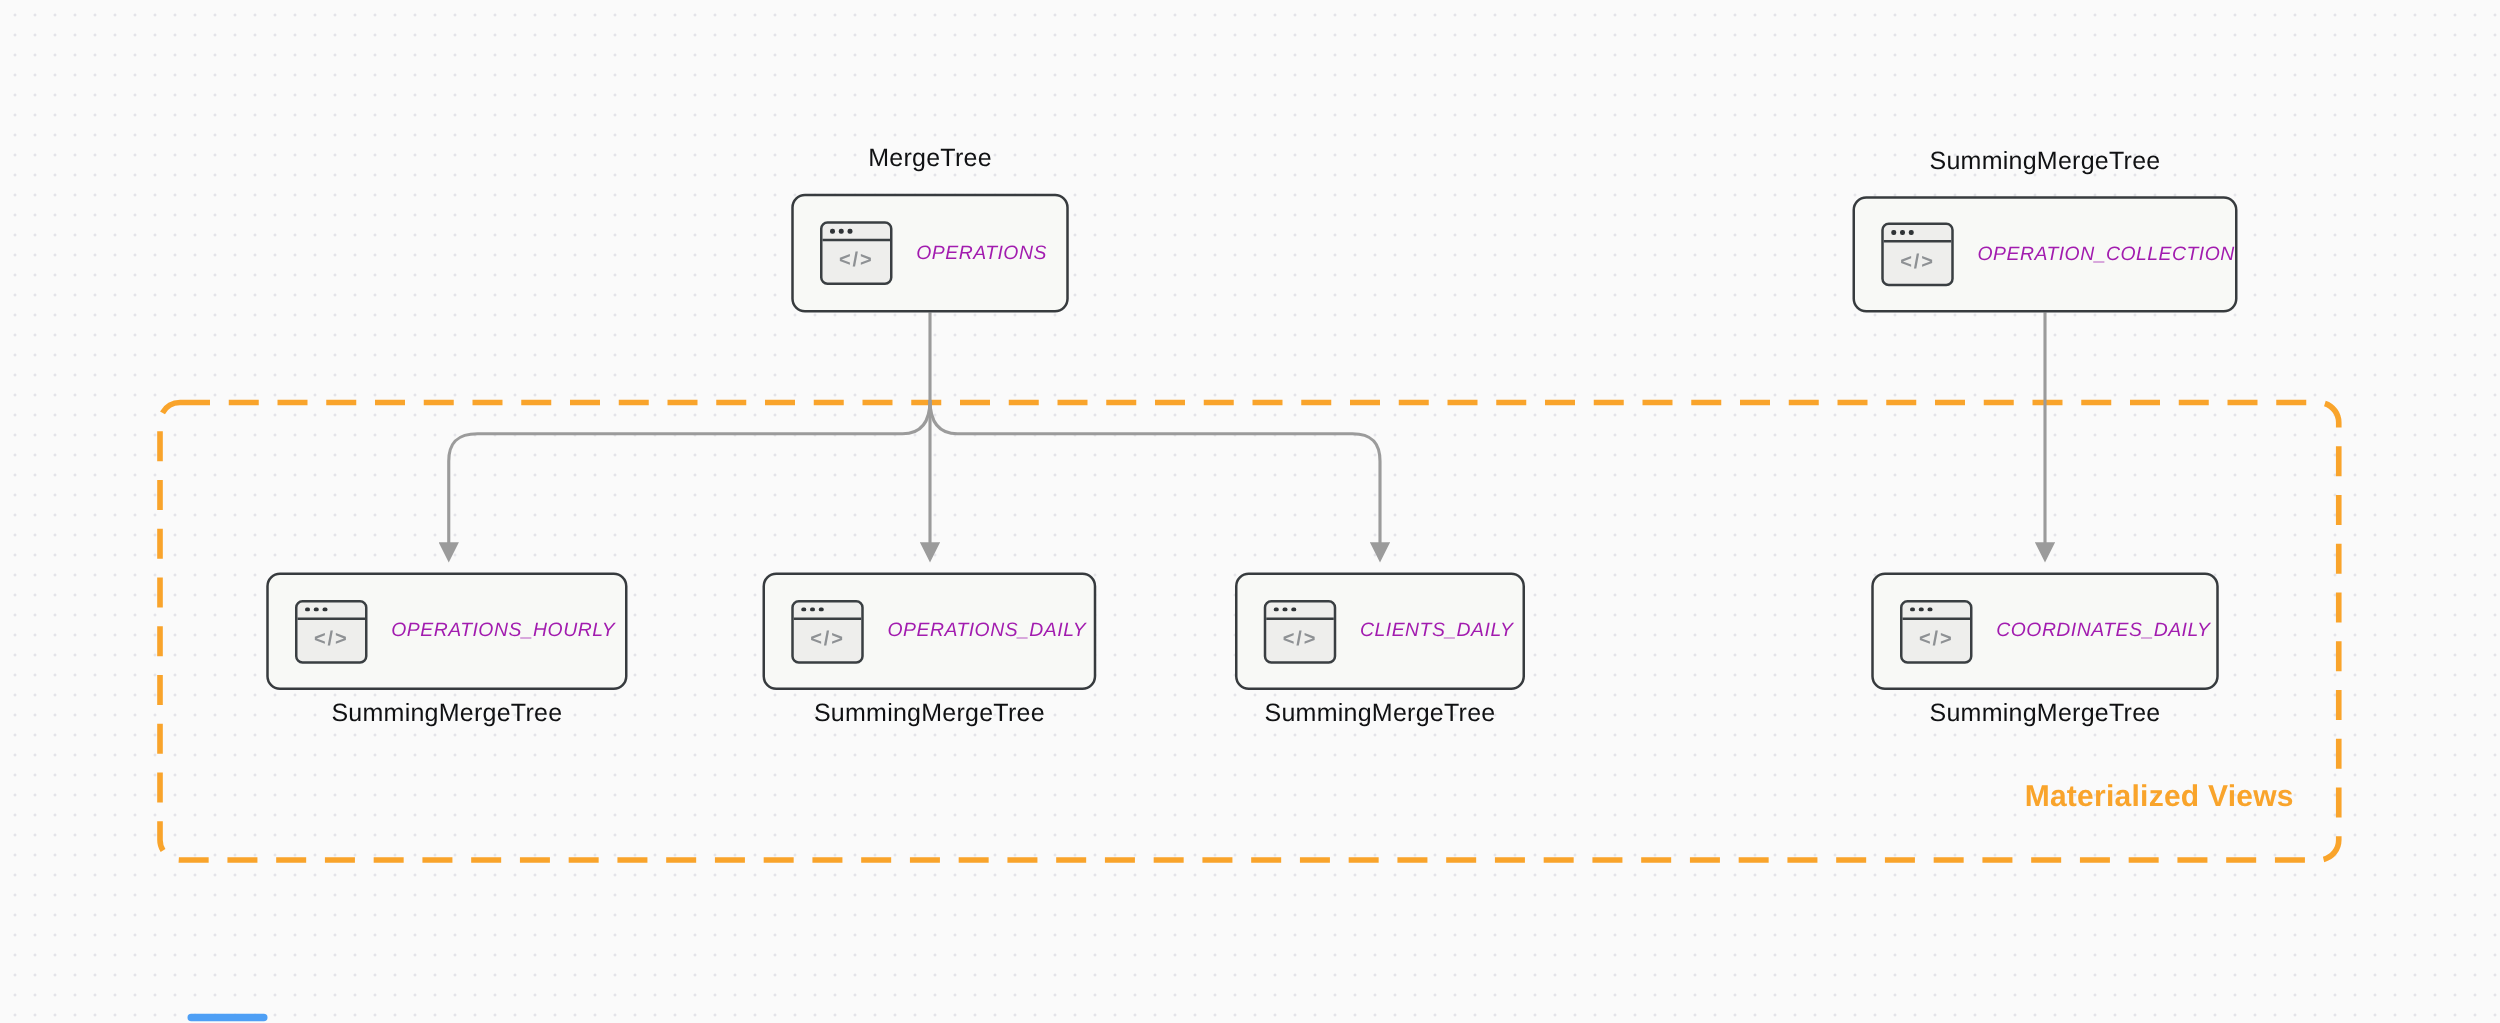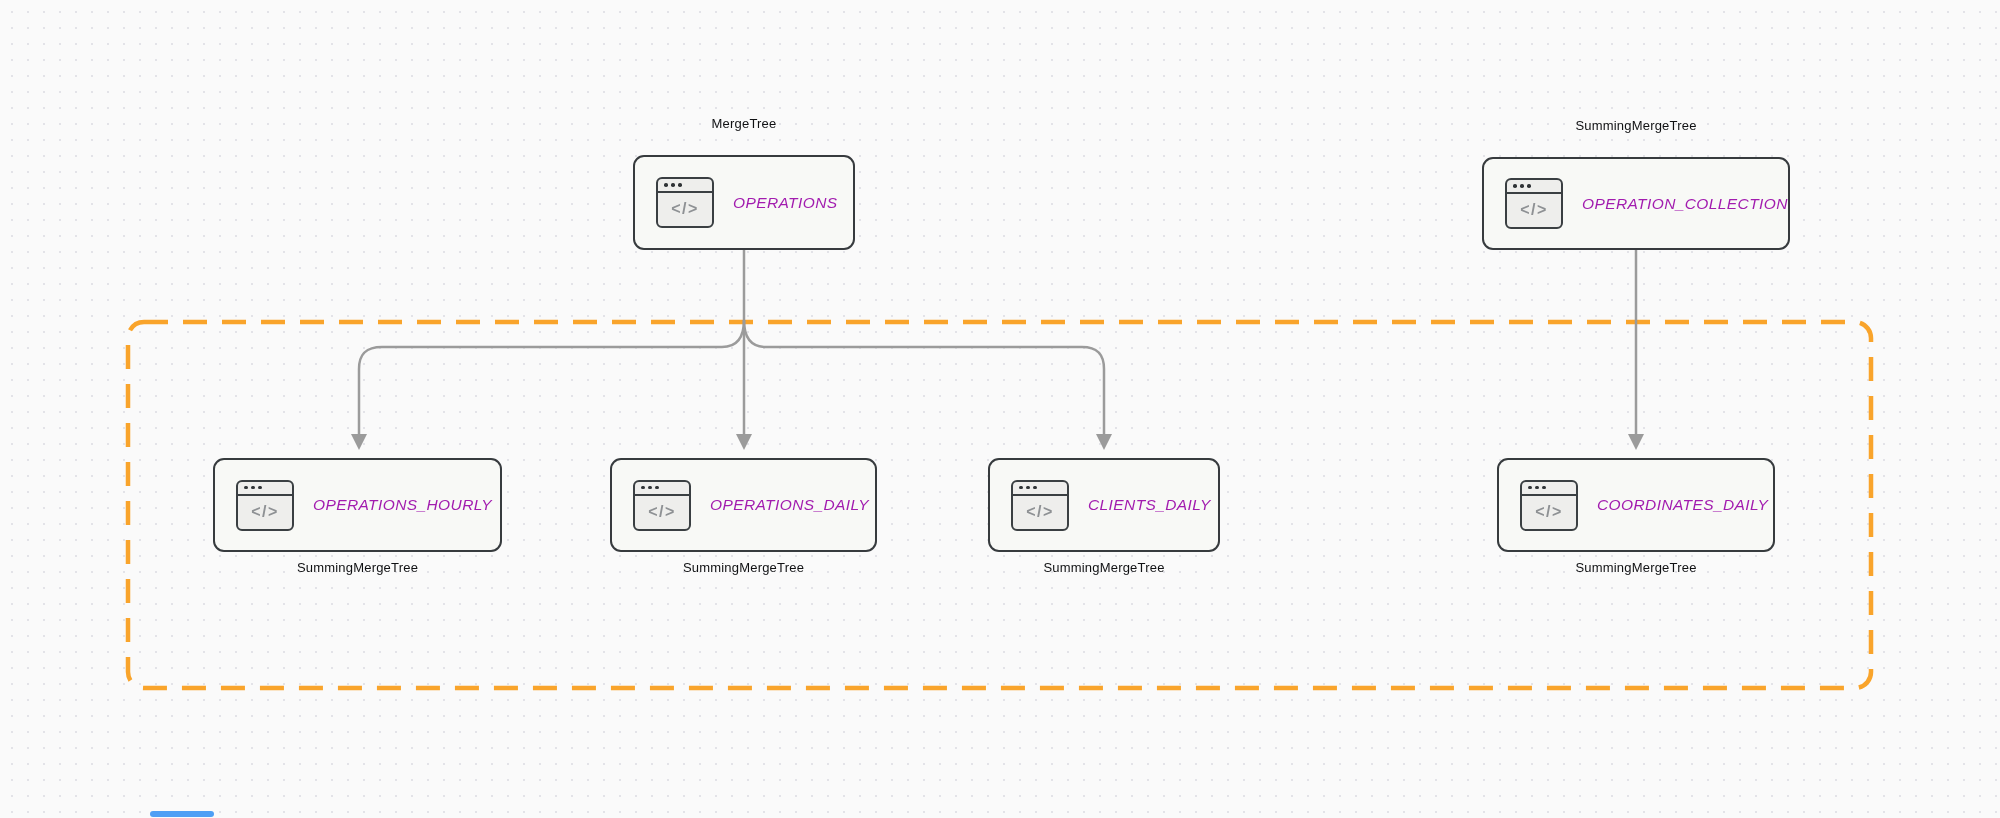--- a/index.html
+++ b/index.html
@@ -28,21 +28,21 @@
   .win-dot{width:3.5px;height:3.5px;border-radius:50%;background:#2f3336;}
   .win-body{
     height:32px;display:flex;align-items:center;justify-content:center;
     color:#8e9194;font-weight:bold;font-size:16px;letter-spacing:1.5px;
   }
   .node-label{
     font-style:italic;font-size:15.5px;letter-spacing:.4px;color:#a21caf;
     white-space:nowrap;
   }
   .engine-label{
-    position:absolute;text-align:center;font-size:13px;color:#101113;
+    position:absolute;text-align:center;font-size:20px;color:#101113;
     font-weight:500;letter-spacing:.2px;
   }
   .group-label{
     position:absolute;left:1530px;top:624px;width:305px;text-align:right;
     color:#f9a42b;font-size:24px;font-weight:600;letter-spacing:.2px;
   }
   .hscroll-thumb{
     position:absolute;left:150px;top:811px;width:64px;height:6px;
     border-radius:3px;background:#4e9ff5;
   }
@@ -139,16 +139,17 @@
       <div class="win-top">
         <span class="win-dot"></span>
           <span class="win-dot"></span>
           <span class="win-dot"></span>
       </div>
       <div class="win-body">&lt;/&gt;</div>
     </div>
     <div class="node-label">COORDINATES_DAILY</div>
   </div>
 
+  <div class="group-label">Materialized Views</div>
 
   <div class="hscroll-thumb"></div>
 
 </div>
 
 </body></html>

